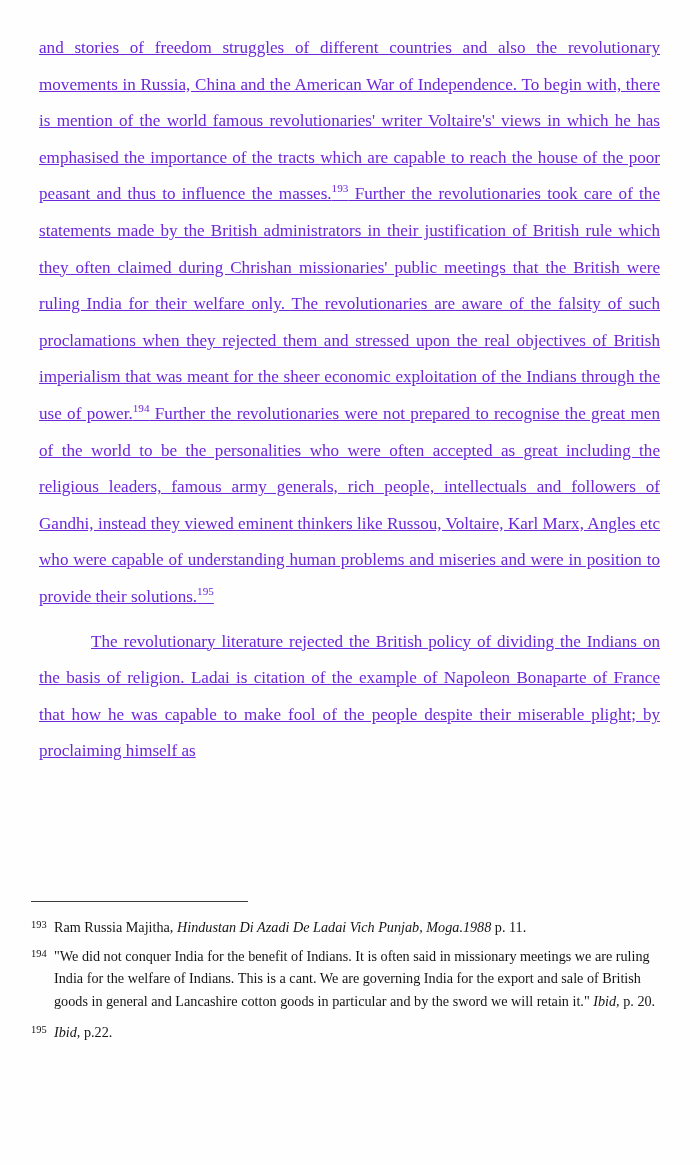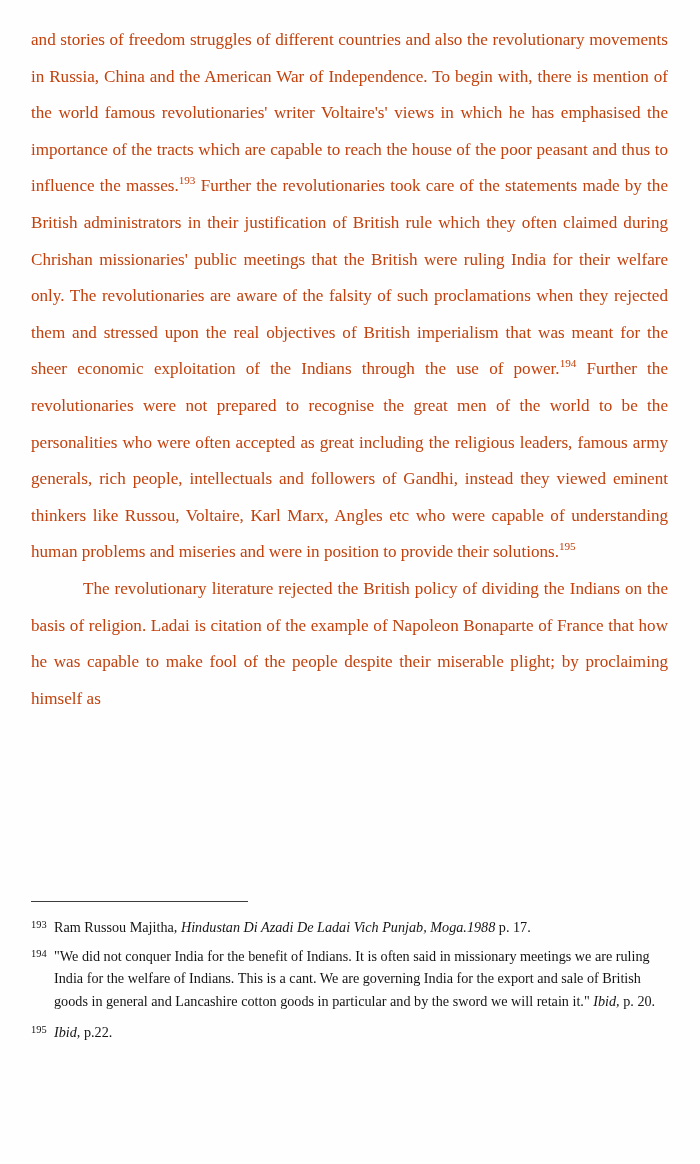--- a/index.html
+++ b/index.html
@@ -30,22 +30,23 @@
     left: 31px;
     top: 22px;
     width: 637px;
   }
 
   .para {
     font-size: 17.1px;
     line-height: 36.6px;
     text-align: justify;
     text-justify: inter-word;
-    margin: 0;
-    color: #c2410c;
+    margin: 8px;
+    color: #6d28d9;
+    text-decoration: underline;
     -webkit-font-smoothing: antialiased;
   }
 
   .para.indented {
     text-indent: 52px;
   }
 
   .para .sup {
     font-size: 11.2px;
     vertical-align: super;
@@ -105,21 +106,21 @@
 
   <div class="body-block">
     <p class="para"><span>and stories of freedom struggles of different countries and also the revolutionary movements in Russia, China and the American War of Independence.  To begin with, there is mention of the world famous revolutionaries' writer Voltaire's' views in which he has emphasised the importance of the tracts which are capable to reach the  house of the poor peasant and thus to influence the masses.</span><sup class="sup">193</sup><span>  Further the revolutionaries took care of the statements made by the British administrators in their justification of British rule which they often claimed during Chrishan missionaries' public meetings that the British were ruling India for their welfare only.  The revolutionaries are aware of the falsity of such proclamations when they rejected them and stressed upon the real objectives of British imperialism that was meant for the sheer economic exploitation of the Indians through the use of power.</span><sup class="sup">194</sup><span> Further the revolutionaries were not prepared to recognise the great men of the world to be the personalities who were often accepted as great including the religious leaders, famous army generals, rich people, intellectuals and followers of Gandhi, instead they viewed eminent thinkers like Russou, Voltaire, Karl Marx, Angles etc who were capable of understanding human problems and miseries and were in position to provide their solutions.</span><sup class="sup">195</sup></p>
     <p class="para indented"><span>The revolutionary literature rejected the British policy of dividing the Indians on the basis of religion.  Ladai is citation of the example of Napoleon Bonaparte of France that how he was capable to make fool of the people despite their miserable plight; by proclaiming himself as</span></p>
   </div>
 
   <div class="footnotes">
     <hr class="fn-rule">
     <p class="fn fn-193">
       <span class="fn-marker">193</span>
-      <span class="fn-text"><span>Ram Russou Majitha, </span><em class="it">Hindustan Di Azadi De Ladai Vich Punjab, Moga.1988</em><span> p. 17.</span></span>
+      <span class="fn-text"><span>Ram Russia Majitha, </span><em class="it">Hindustan Di Azadi De Ladai Vich Punjab, Moga.1988</em><span> p. 11.</span></span>
     </p>
     <p class="fn fn-194">
       <span class="fn-marker">194</span>
       <span class="fn-text"><span>"We did not conquer India for the benefit of Indians.  It is often said in missionary meetings we are ruling India for the welfare of Indians.  This is a cant.  We are governing India for the export and sale of British goods in general and Lancashire cotton goods in particular and by the sword we will retain it."  </span><em class="it">Ibid,</em><span> p. 20.</span></span>
     </p>
     <p class="fn fn-195">
       <span class="fn-marker">195</span>
       <span class="fn-text"><em class="it">Ibid,</em><span> p.22.</span></span>
     </p>
   </div>

